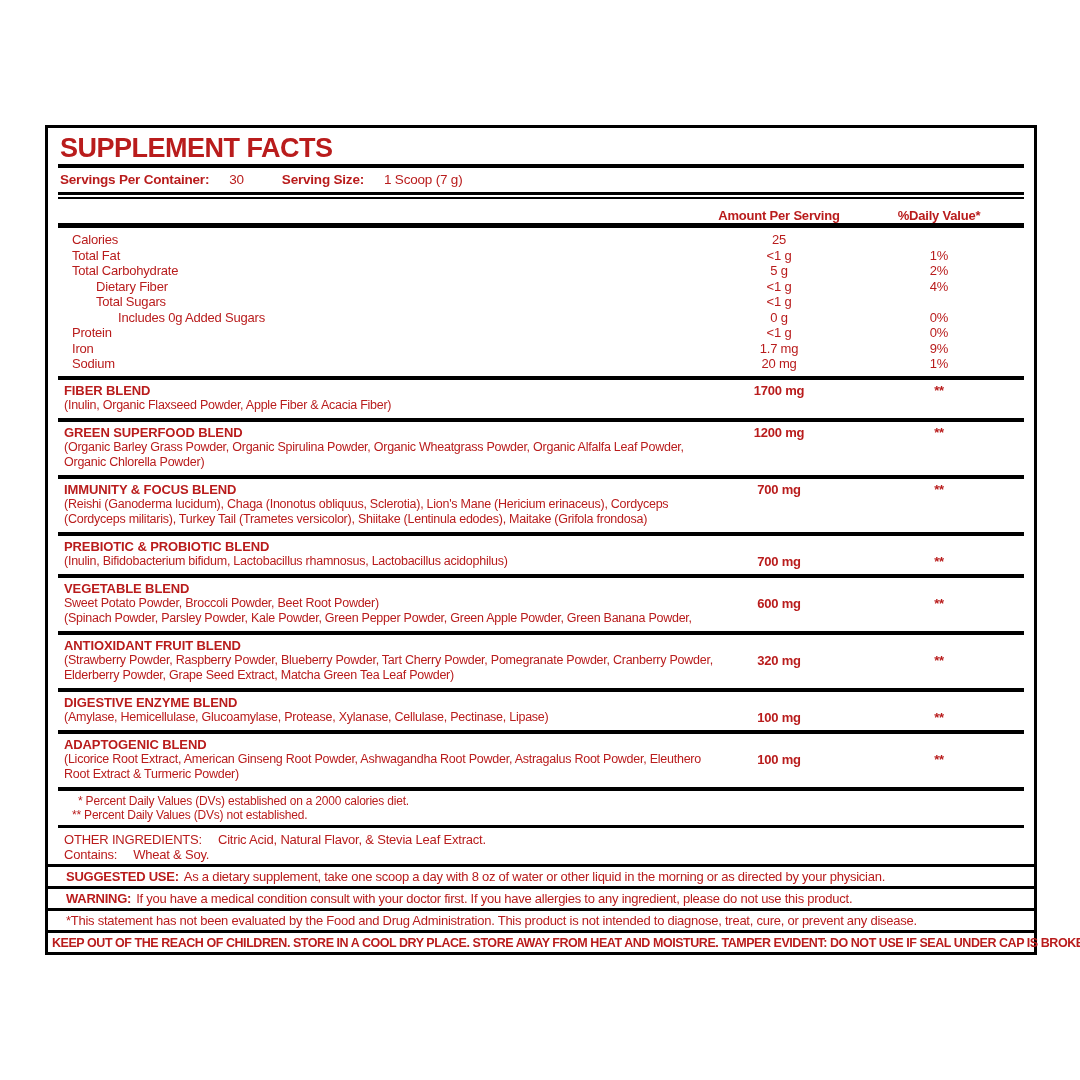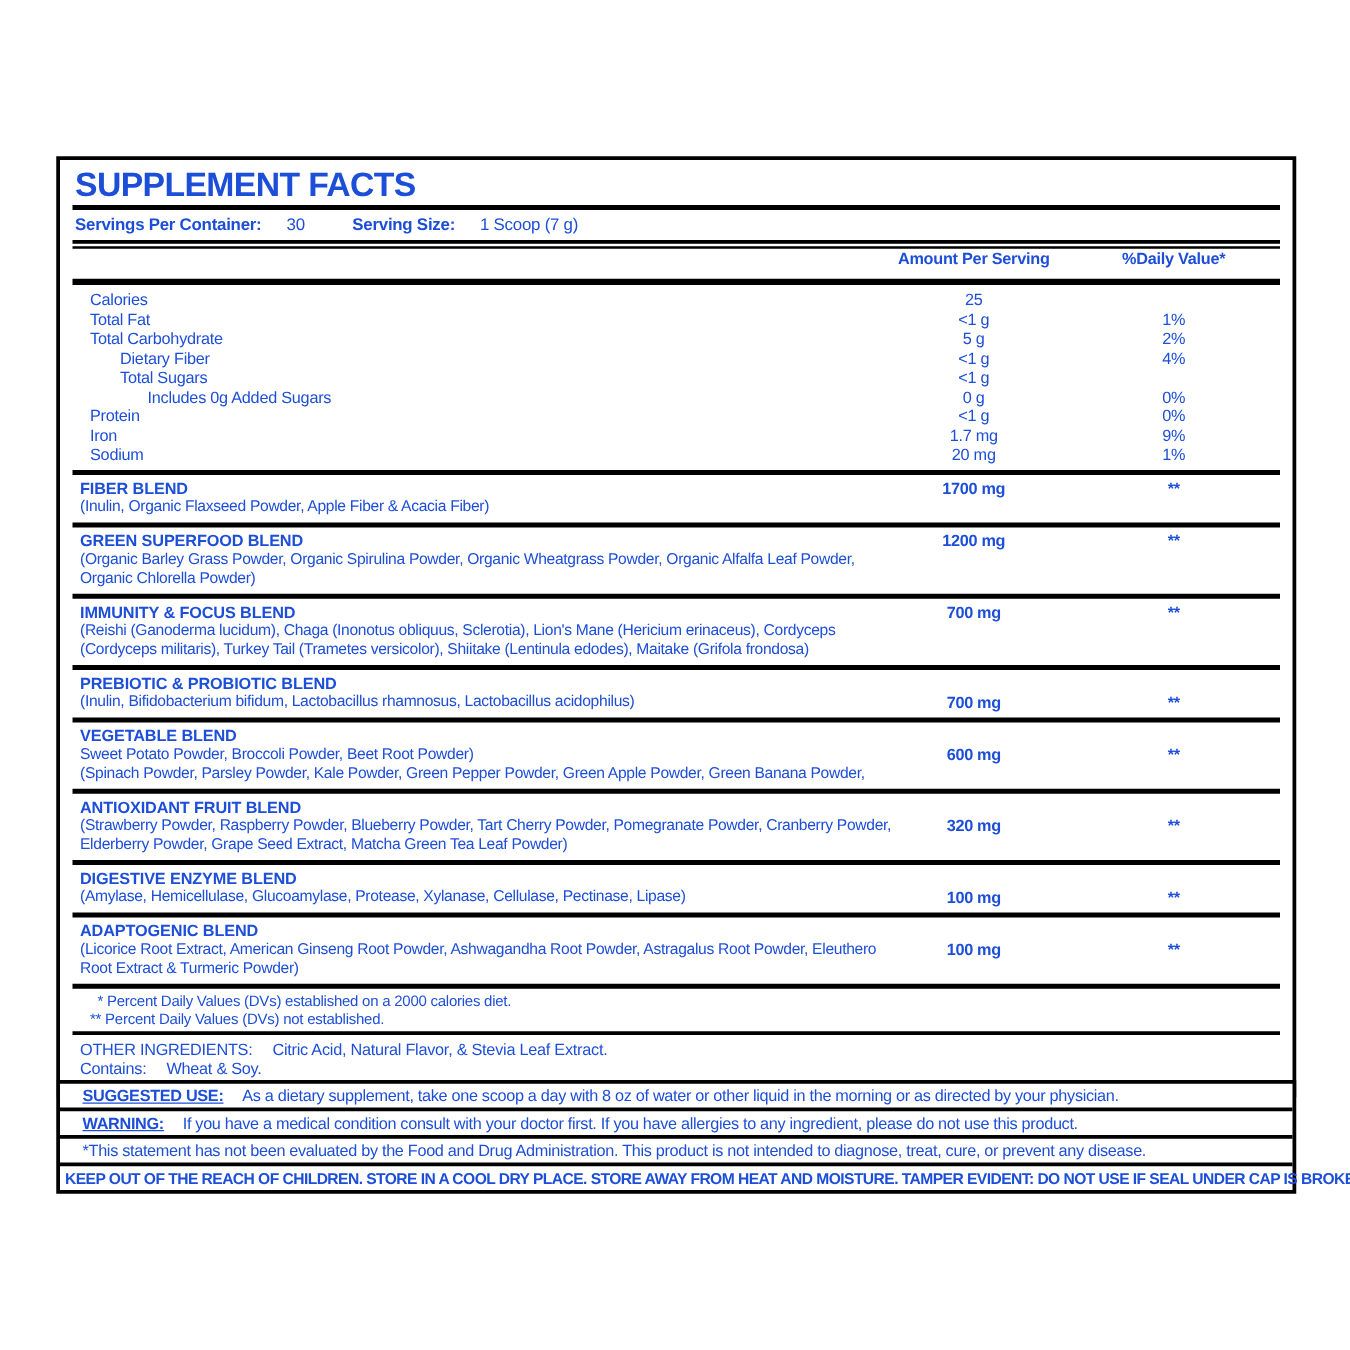--- a/index.html
+++ b/index.html
@@ -1,34 +1,34 @@
 <!DOCTYPE html>
 <html><head>
 <meta charset="utf-8">
 <style>
   html, body { margin: 0; padding: 0; background: #ffffff; }
   .canvas {
     position: relative; width: 1080px; height: 1072px; background: #ffffff;
-    font-family: "Liberation Sans", "DejaVu Sans", sans-serif; color: #1d4ed8;
+    font-family: "Liberation Sans", "DejaVu Sans", sans-serif; color: #b91c1c;
     overflow: hidden;
   }
   .panel {
     position: absolute; left: 45px; top: 125px; width: 992px;
     border: 3px solid #000; box-sizing: border-box;
     padding: 4px 10px 8px 10px; background: #fff;
   }
   .title { font-size: 27px; font-weight: bold; line-height: 32px; letter-spacing: -0.5px; padding-left: 2px; }
   .rule { background: #000; }
   .r3 { height: 3px; } .r4 { height: 4px; } .r5 { height: 5px; }
   .dbl { height: 2px; border-top: 3px solid #000; border-bottom: 2px solid #000; margin-top: 2px; }
   .srv-row { display: flex; align-items: center; height: 22px; font-size: 13.5px; letter-spacing: -0.2px; padding-left: 2px; }
   .srv-row .b { font-weight: bold; }
   .srv-row .v { margin-left: 20px; }
   .srv-gap { width: 38px; }
-  .hdr-row { display: flex; align-items: flex-start; height: 24px; font-size: 13px; font-weight: bold; letter-spacing: -0.2px; }
+  .hdr-row { display: flex; align-items: flex-end; height: 24px; font-size: 13px; font-weight: bold; letter-spacing: -0.2px; }
   .hdr-spacer { flex: 1; }
   .col-amt { width: 150px; text-align: center; }
   .col-dv { width: 170px; text-align: center; }
   .nutrients { padding: 4px 0; }
   .nrow { display: flex; font-size: 13px; line-height: 15.5px; letter-spacing: -0.2px; }
   .n-name { flex: 1; }
   .ind0 { padding-left: 14px; } .ind1 { padding-left: 38px; } .ind2 { padding-left: 60px; }
   .blend { display: flex; padding: 3px 0 5px 0; font-size: 12.5px; line-height: 15px; letter-spacing: -0.25px; }
   .b-left { flex: 1; min-width: 0; padding-left: 6px; }
   .b-name { font-weight: bold; font-size: 13px; letter-spacing: -0.1px; }
@@ -40,21 +40,21 @@
   .foot { padding: 3px 0; font-size: 12px; line-height: 14px; letter-spacing: -0.2px; }
   .foot-1 { padding-left: 20px; }
   .foot-2 { padding-left: 14px; }
   .other { padding: 4px 0 4px 6px; font-size: 13px; line-height: 15.5px; letter-spacing: -0.2px; }
   .other .b { font-weight: normal; margin-right: 16px; }
   .notice-box {
     position: absolute; left: 45px; top: 864px; width: 992px;
     border: 3px solid #000; box-sizing: border-box; background: #fff;
   }
   .notice-row { display: flex; align-items: center; height: 19px; padding-left: 18px; font-size: 13px; letter-spacing: -0.25px; white-space: nowrap; }
-  .notice-row .b { font-weight: bold; margin-right: 15px; text-decoration: underline; }
+  .notice-row .b { font-weight: bold; margin-right: 5px; }
   .notice-row.keep { font-weight: bold; padding-left: 4px; font-size: 12.5px; letter-spacing: -0.45px; }
   .nrule { height: 3px; background: #000; }
 </style>
 </head>
 <body>
 
 <div class="canvas">
 
   <div class="panel">
     <div class="title">SUPPLEMENT FACTS</div>

